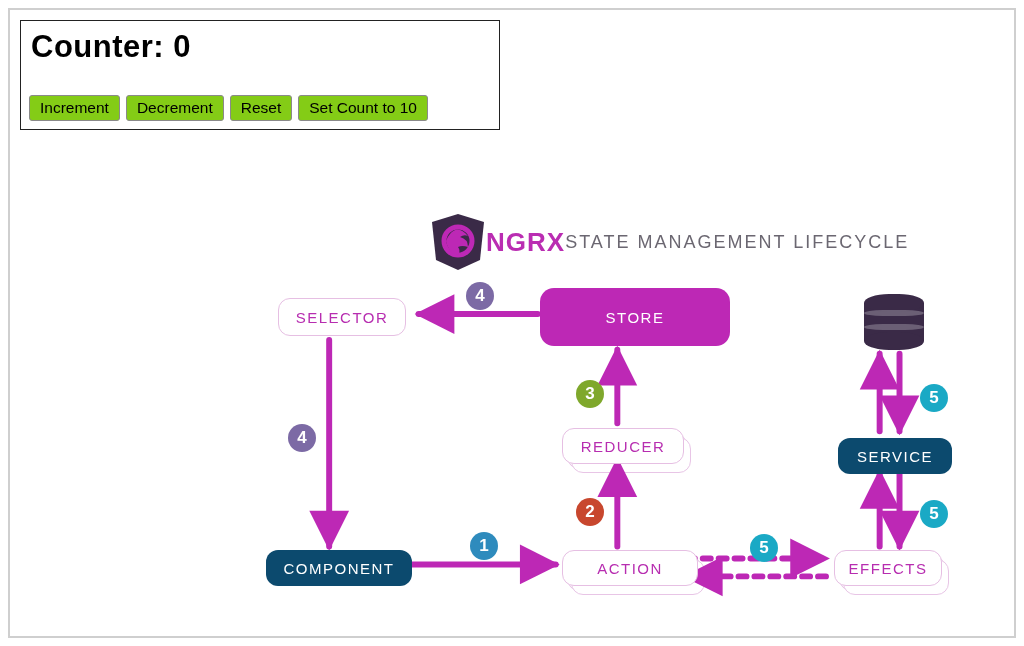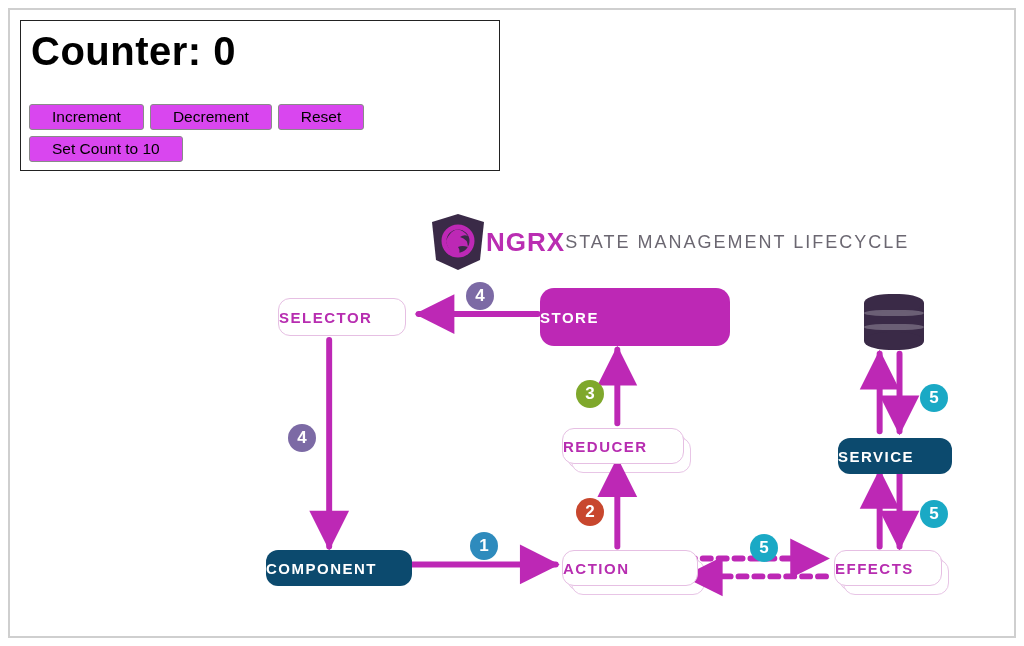--- a/index.html
+++ b/index.html
@@ -21,33 +21,33 @@
   .counter-panel {
     position: absolute;
     left: 10px;
     top: 10px;
     width: 480px;
     border: 1px solid #222;
     padding: 6px 8px 8px;
     background: #fff;
   }
   .counter-title {
-    font-size: 40px;
+    font-size: 31px;
     font-weight: 800;
     letter-spacing: 0.5px;
     margin: 2px 0 30px 2px;
     font-family: Verdana, Arial, sans-serif;
   }
   .btn-row { display: flex; gap: 6px; flex-wrap: wrap; }
   .btn {
     font: 15.5px Arial, sans-serif;
-    background: #d946ef;
+    background: #84cc16;
     border: 1px solid #8a8a8a;
     border-radius: 3px;
-    padding: 3px 22px;
+    padding: 3px 10px;
     cursor: pointer;
   }
 
   
   .diagram { position: absolute; inset: 0; pointer-events: none; }
   .diagram * { pointer-events: auto; }
 
   .ngrx-heading {
     position: absolute;
     left: 420px;
@@ -70,23 +70,23 @@
     font-weight: 400;
     color: #6b6771;
     letter-spacing: 2px;
   }
 
   
   .node {
     position: absolute;
     display: inline-flex;
     align-items: center;
-    justify-content: flex-start;
+    justify-content: center;
     border-radius: 12px;
-    font-weight: 700;
+    font-weight: 400;
     letter-spacing: 1.5px;
     font-size: 15px;
   }
   .node-outline {
     background: #fff;
     color: #b72db0;
     border: 1.5px solid #e6bfe3;
   }
   .node-purple {
     background: #bd28b5;

